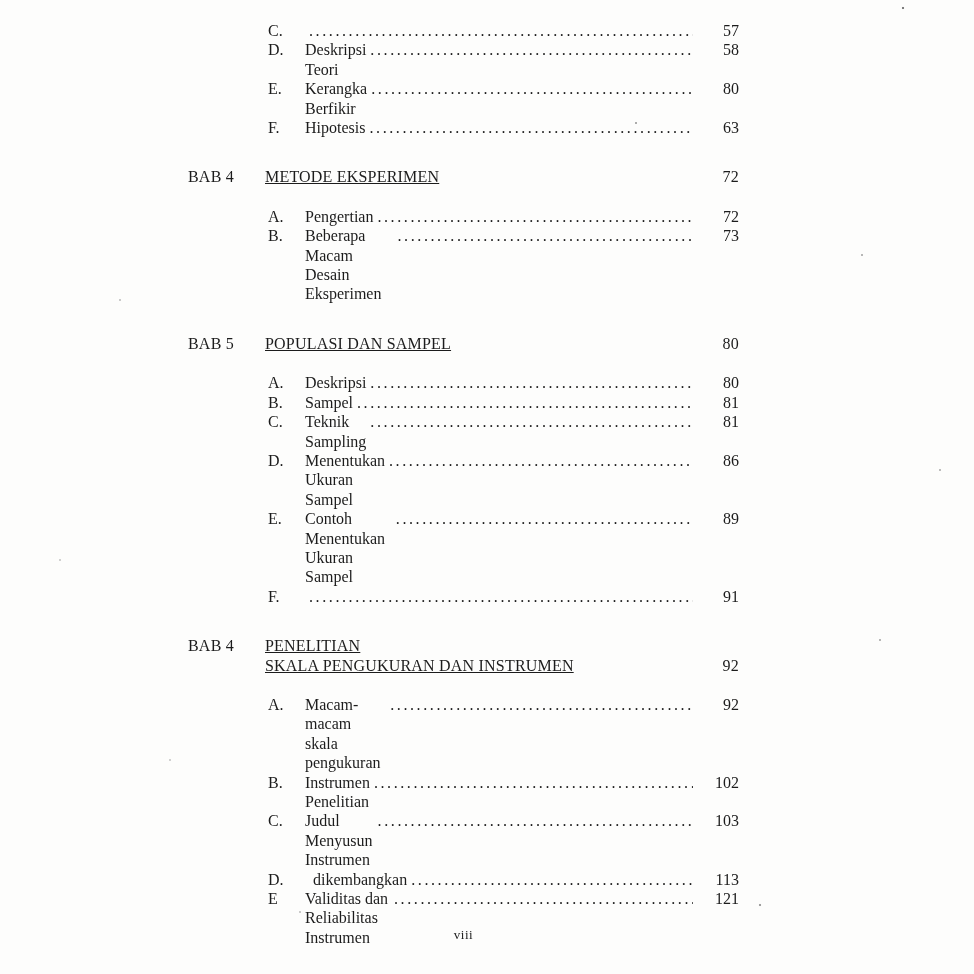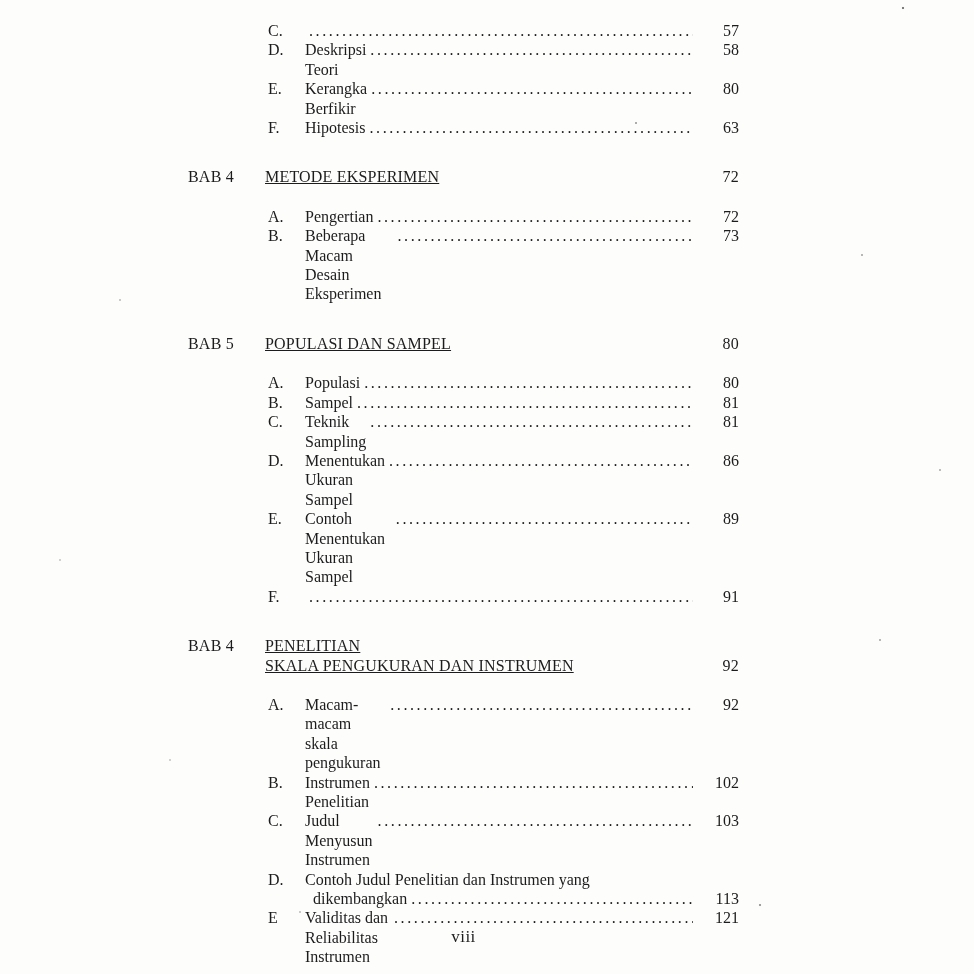--- a/index.html
+++ b/index.html
@@ -80,21 +80,21 @@
     flex: 0 0 46px;
     text-align: right;
     white-space: nowrap;
   }
   .footer {
     position: absolute;
     left: 188px;
     top: 927px;
     width: 551px;
     text-align: center;
-    font-size: 17px;
+    font-size: 13px;
     letter-spacing: .5px;
   }
 </style>
 </head>
 <body>
 
 <div class="page">
   <div class="content">
       <div class="chapter">
         <div class="items">
@@ -176,21 +176,21 @@
           <div class="title-wrap">
             <div class="title-line">POPULASI DAN SAMPEL</div>
           </div>
           <span class="page-num">80</span>
         </div>
         <div class="items">
           <div class="item">
             <span class="letter">A.</span>
             <div class="item-body">
               <div class="line">
-                <span class="text">Populasi</span>
+                <span class="text">Deskripsi</span>
                 <span class="dots">..........................................................................................................................</span>
                 <span class="page-num">80</span>
               </div>
             </div>
           </div>
           <div class="item">
             <span class="letter">B.</span>
             <div class="item-body">
               <div class="line">
                 <span class="text">Sampel</span>
@@ -276,21 +276,20 @@
               <div class="line">
                 <span class="text">Judul Menyusun Instrumen</span>
                 <span class="dots">..........................................................................................................................</span>
                 <span class="page-num">103</span>
               </div>
             </div>
           </div>
           <div class="item">
             <span class="letter">D.</span>
             <div class="item-body">
-              <div class="line">Contoh Judul Penelitian dan Instrumen yang</div>
               <div class="line cont">
                 <span class="text2">dikembangkan</span>
                 <span class="dots">..........................................................................................................................</span>
                 <span class="page-num">113</span>
               </div>
             </div>
           </div>
           <div class="item">
             <span class="letter">E</span>
             <div class="item-body">

